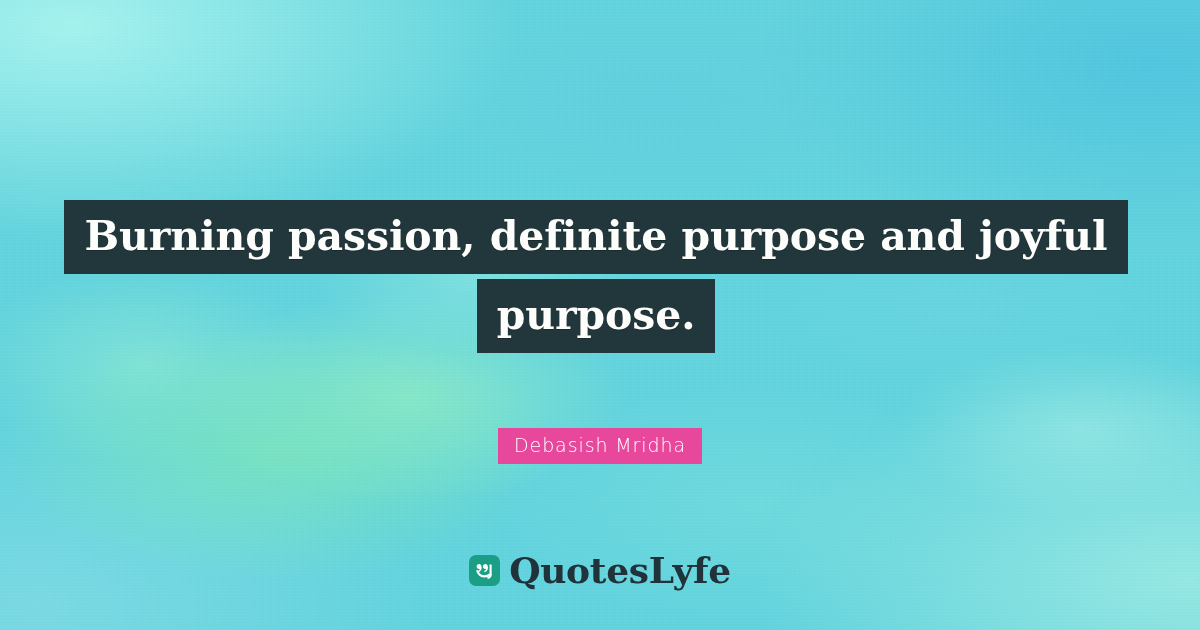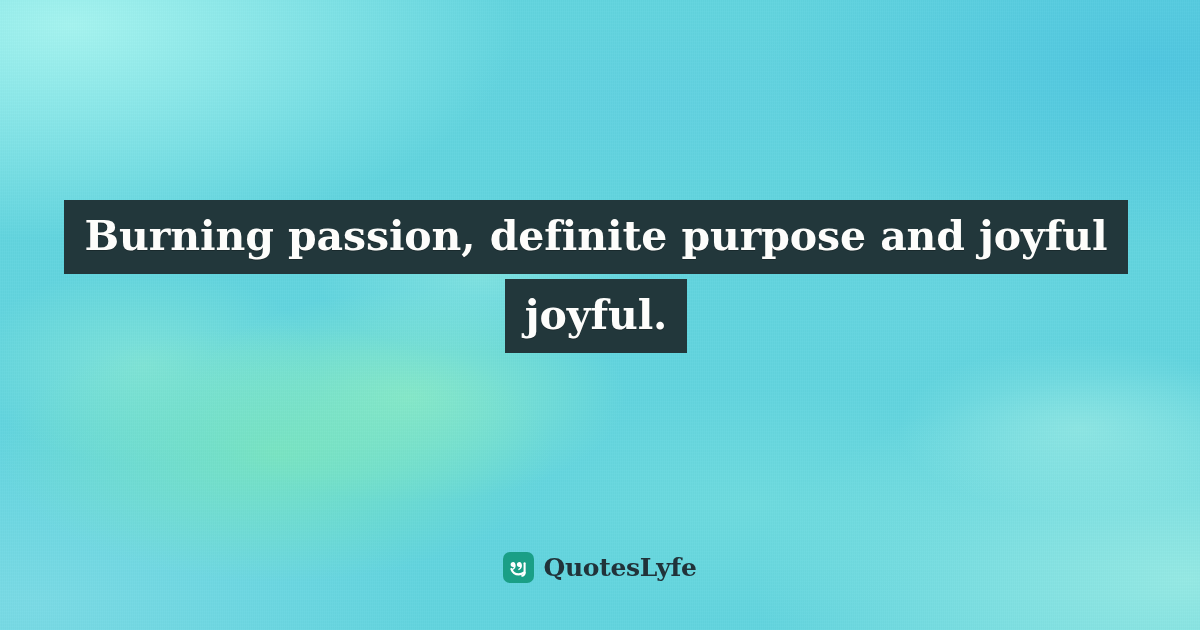--- a/index.html
+++ b/index.html
@@ -120,43 +120,46 @@
     background:#1a9f86;
     display:flex;
     align-items:center;
     justify-content:center;
     flex:0 0 auto;
   }
   .brand-mark svg { display:block; }
   .brand-word {
     font-family:"DejaVu Serif", "Liberation Serif", serif;
     font-weight:700;
-    font-size:25px;
+    font-size:36px;
     line-height:1;
     letter-spacing:-.3px;
     color:#21333a;
   }
 </style>
 </head>
 <body>
 
 <div class="canvas">
 
   <div class="wash w1"></div>
   <div class="wash w2"></div>
   <div class="wash w3"></div>
   <div class="grain"></div>
 
   <div class="content">
 
     <div class="quote-block">
       <span class="quote-line">Burning passion, definite purpose and joyful</span>
-      <span class="quote-line">joyful.</span>
+      <span class="quote-line">purpose.</span>
     </div>
 
+    <div class="author-badge">
+      <span>Debasish Mridha</span>
+    </div>
 
     <div class="brand">
       <span class="brand-mark">
         <svg width="22" height="22" viewBox="0 0 22 22" aria-hidden="true">
           <path d="M5.2 5.1c-1.5 0-2.6 1.05-2.6 2.5 0 1.4 1.05 2.45 2.45 2.45.25 0 .5-.04.72-.1-.18.95-.95 1.75-1.95 2.05l.55 1.15c1.95-.5 3.3-2.15 3.3-4.35 0-2.2-1.1-3.7-2.47-3.7z" fill="#ffffff"></path>
           <path d="M11.5 5.1c-1.5 0-2.6 1.05-2.6 2.5 0 1.4 1.05 2.45 2.45 2.45.25 0 .5-.04.72-.1-.18.95-.95 1.75-1.95 2.05l.55 1.15c1.95-.5 3.3-2.15 3.3-4.35 0-2.2-1.1-3.7-2.47-3.7z" fill="#ffffff"></path>
           <path d="M3.4 12.1c1.2 3.4 4.0 5.3 7.3 5.3 1.9 0 3.6-.6 5.0-1.7" fill="none" stroke="#ffffff" stroke-width="2.1" stroke-linecap="round"></path>
           <path d="M16.6 6.2v9.6" fill="none" stroke="#ffffff" stroke-width="2.1" stroke-linecap="round"></path>
           <path d="M16.6 15.8c0 1.6-.9 2.6-2.3 2.9" fill="none" stroke="#ffffff" stroke-width="2.1" stroke-linecap="round"></path>
         </svg>

